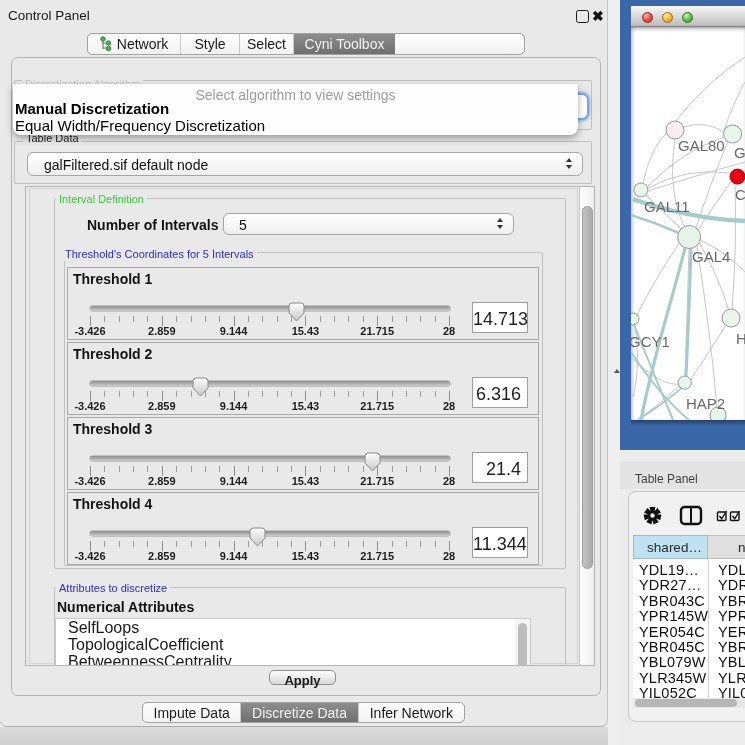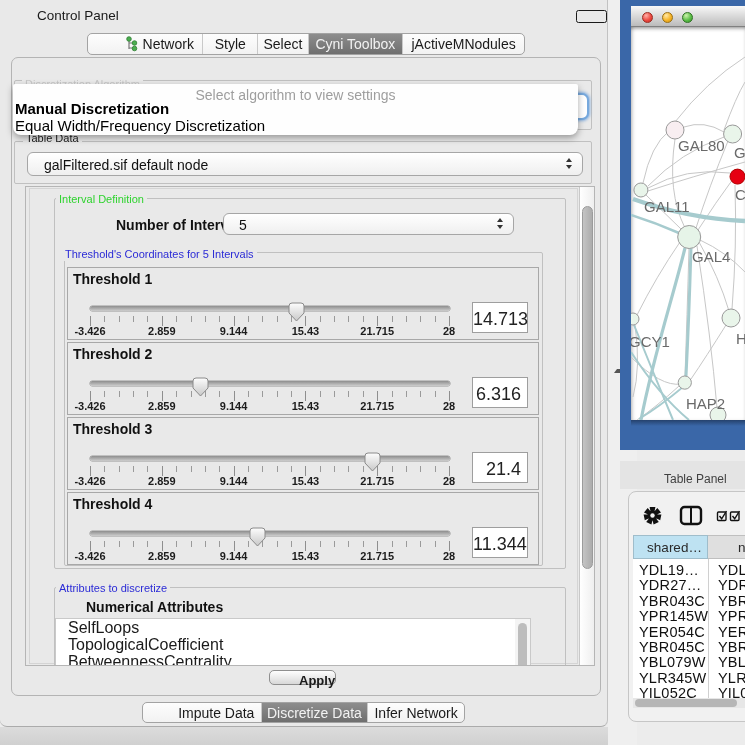--- a/index.html
+++ b/index.html
@@ -1,18 +1,18 @@
 <!DOCTYPE html>
 <html><head>
 <meta charset="utf-8">
 <style>
   * { margin:0; padding:0; box-sizing:border-box; }
   html,body { width:745px; height:745px; overflow:hidden; background:#ECECEC;
     font-family:"Liberation Sans", sans-serif; }
-  .abs { position:absolute;padding-left:29px; }
+  .abs { position:absolute; }
   #stage { position:relative; width:745px; height:745px; }
   
   #cp { left:0; top:0; width:608px; height:727px; background:#E9E9E9;
         border-right:1px solid #C2C2C2; border-bottom:1px solid #ABABAB; border-radius:0 0 7px 7px; }
   #cptitle { left:8px; top:8px; font-size:13.5px; color:#1a1a1a; }
   #floaticon { left:576px; top:10px; width:13px; height:13px; border:1.5px solid #1a1a1a; border-radius:2.5px; }
   #closeicon { left:592px; top:8px; font-size:14px; font-weight:bold; color:#111; }
   
   .seg { display:flex; border:1px solid #A3A3A3; border-radius:5px;
          background:linear-gradient(#FDFDFD,#F2F2F2); overflow:hidden;
@@ -100,21 +100,20 @@
         <svg width="13" height="16" viewBox="0 0 13 16" style="margin-right:4px;">
           <path d="M3 4 L3 13 M3 7 H8 M3 12 H8" stroke="#777" stroke-width="1.2" fill="none"></path>
           <circle cx="3" cy="3" r="2.3" fill="#4CAF50" stroke="#2E7D32" stroke-width="0.8"></circle>
           <circle cx="8.5" cy="7" r="2.3" fill="#4CAF50" stroke="#2E7D32" stroke-width="0.8"></circle>
           <circle cx="8.5" cy="12.5" r="2.3" fill="#4CAF50" stroke="#2E7D32" stroke-width="0.8"></circle>
         </svg>
         Network</div>
       <div class="it" style="width:59px;">Style</div>
       <div class="it" style="width:54px;">Select</div>
       <div class="it sel" style="width:102px;">Cyni Toolbox</div>
-      <div class="it" style="width:131px;">jActiveMNodules</div>
     </div>
 
     <div id="panelA" class="abs"></div>
 
     <div class="group abs" style="left:14px; top:80px; width:578px; height:50px;"></div>
     <div class="glabel" style="left:22px; top:77px; color:#C6C6C6;">Discretization Algorithm</div>
     <div class="abs" style="left:300px; top:93px; width:289px; height:27px; border-radius:7px;
          background:#FFF; border:2px solid #77A9DD; box-shadow:0 0 3px 1px rgba(90,150,220,0.7);"></div>
 
     <div class="group abs" style="left:14px; top:141px; width:578px; height:43px;"></div>

